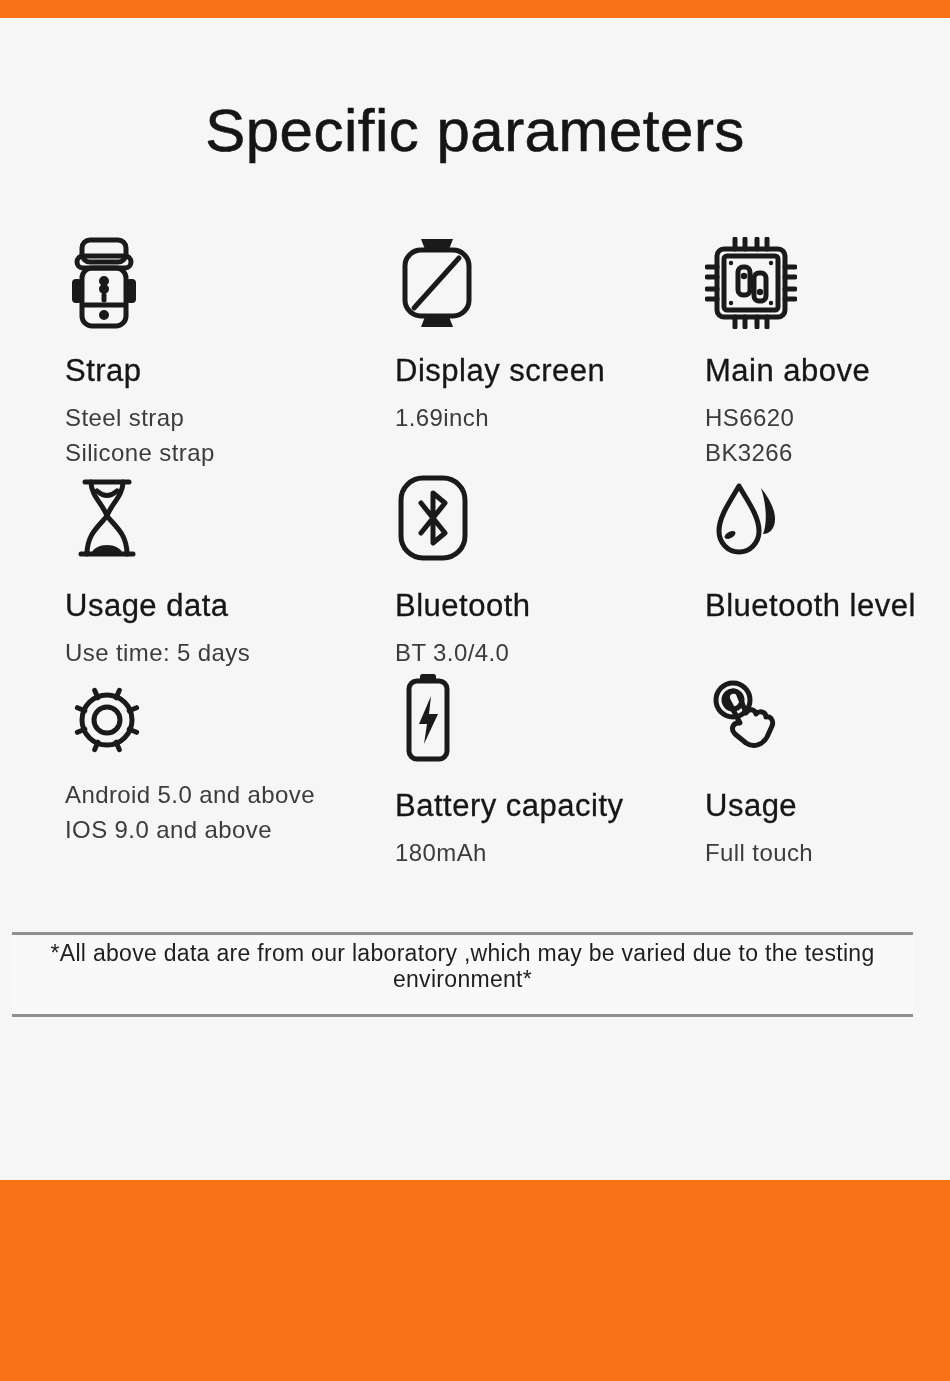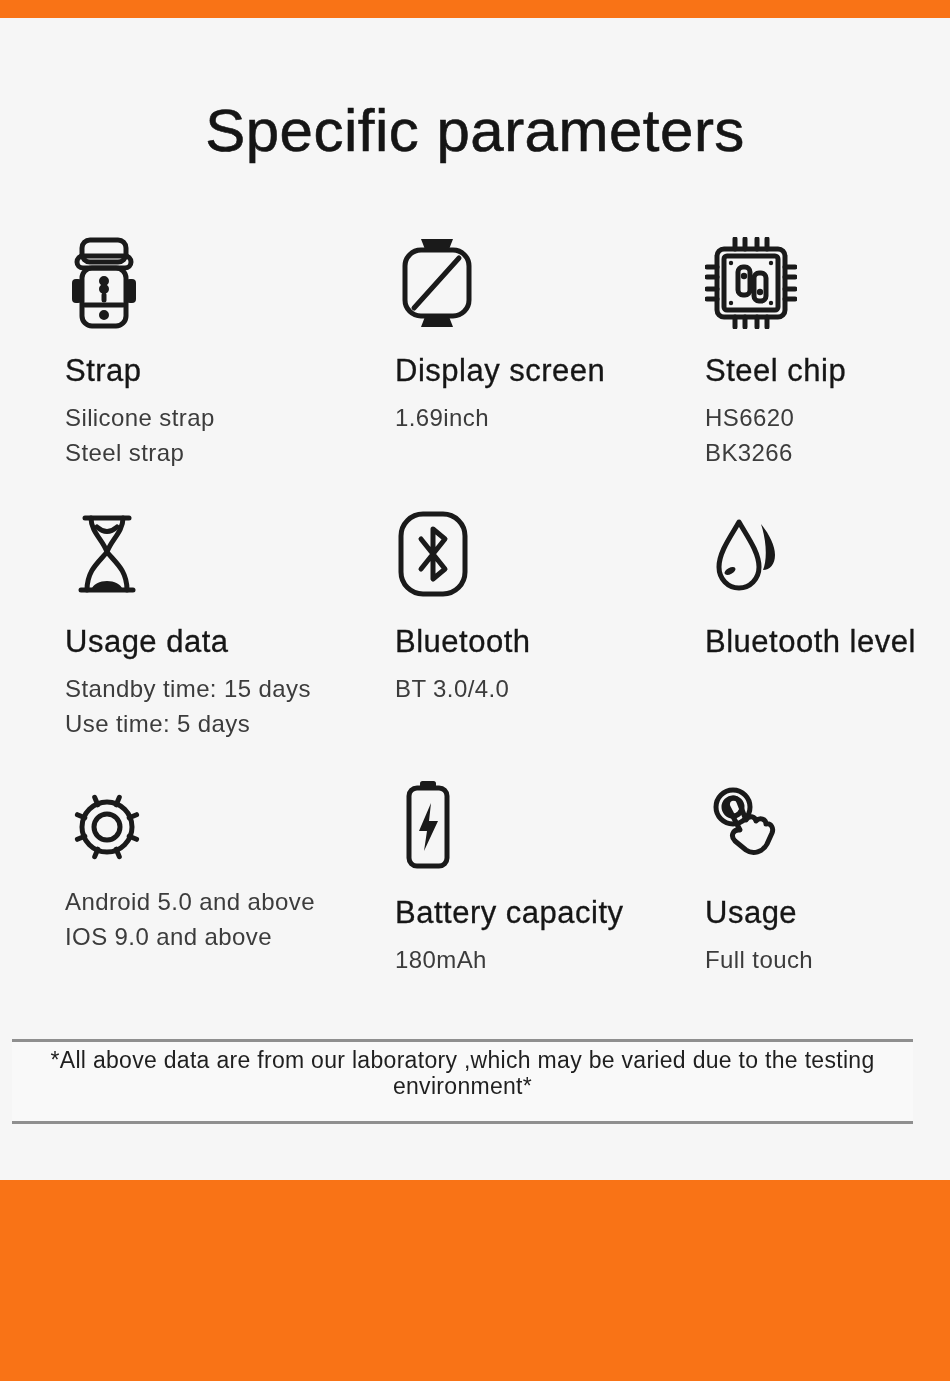--- a/index.html
+++ b/index.html
@@ -20,21 +20,20 @@
     text-align:center;
     font-size:60px;
     letter-spacing:0.5px;
     color:#151515;
     -webkit-text-stroke:0.6px #151515;
   }
   .spec-grid{
     display:grid;
     grid-template-columns:330px 310px 1fr;
     margin:70px 10px 0 65px;
-    row-gap:36px;
   }
   .spec-cell{min-width:0;}
   .icon-box{height:96px;display:flex;align-items:center;}
   .icon-box svg{display:block;}
   .spec-label{
     margin-top:22px;
     font-size:31px;
     color:#161616;
     letter-spacing:0.5px;
     white-space:nowrap;
@@ -83,22 +82,22 @@
             <rect class="ic-fill" x="7" y="42" width="10" height="24" rx="4"></rect>
             <rect class="ic-fill" x="61" y="42" width="10" height="24" rx="4"></rect>
             <circle class="ic" cx="39" cy="44" r="2.5" stroke-width="3"></circle>
             <circle class="ic" cx="39" cy="52" r="2.5" stroke-width="3"></circle>
             <line class="ic" x1="39" y1="58" x2="39" y2="63" stroke-width="9"></line>
             <circle class="ic" cx="39" cy="78" r="2.5" stroke-width="3"></circle>
           </svg>
         </div>
         <div class="spec-label">Strap</div>
         <div class="spec-details">
+          <div class="spec-detail">Steel strap</div>
           <div class="spec-detail">Silicone strap</div>
-          <div class="spec-detail">Steel strap</div>
         </div>
       </div>
 
       <div class="spec-cell">
         <div class="icon-box">
           <svg width="84" height="92" viewBox="0 0 84 92" aria-hidden="true">
             <path class="ic-fill" d="M26,2 L58,2 L53,15 L31,15 Z"></path>
             <path class="ic-fill" d="M31,77 L53,77 L58,90 L26,90 Z"></path>
             <rect class="ic" x="10" y="13" width="64" height="66" rx="16"></rect>
             <line class="ic" x1="64" y1="21" x2="19" y2="71" stroke-width="3"></line>
@@ -137,41 +136,40 @@
             <circle class="ic-fill" cx="26" cy="26" r="2.2"></circle>
               <circle class="ic-fill" cx="66" cy="26" r="2.2"></circle>
             <circle class="ic-fill" cx="26" cy="66" r="2.2"></circle>
               <circle class="ic-fill" cx="66" cy="66" r="2.2"></circle>
             <rect class="ic" x="33" y="30" width="12" height="28" rx="5" stroke-width="4"></rect>
             <rect class="ic" x="49" y="36" width="12" height="28" rx="5" stroke-width="4"></rect>
             <circle class="ic-fill" cx="39" cy="39" r="3.2"></circle>
             <circle class="ic-fill" cx="55" cy="55" r="3.2"></circle>
           </svg>
         </div>
-        <div class="spec-label">Steel chip</div>
+        <div class="spec-label">Main above</div>
         <div class="spec-details">
           <div class="spec-detail">HS6620</div>
           <div class="spec-detail">BK3266</div>
         </div>
       </div>
 
       <div class="spec-cell">
         <div class="icon-box">
           <svg width="84" height="84" viewBox="0 0 84 84" aria-hidden="true">
             <line class="ic" x1="20" y1="6" x2="64" y2="6"></line>
             <line class="ic" x1="16" y1="78" x2="68" y2="78"></line>
             <path class="ic" stroke-width="4.5" d="M26,6 C26,20 38,28 42,40 C34,50 22,58 22,78"></path>
             <path class="ic" stroke-width="4.5" d="M58,6 C58,20 46,28 42,40 C50,50 62,58 62,78"></path>
             <path class="ic" stroke-width="3" d="M32,15 Q42,24 52,15"></path>
             <path class="ic-fill" d="M26,78 C30,66 54,66 58,78 Z"></path>
           </svg>
         </div>
         <div class="spec-label">Usage data</div>
         <div class="spec-details">
-          <div class="spec-detail">Standby time: 15 days</div>
           <div class="spec-detail">Use time: 5 days</div>
         </div>
       </div>
 
       <div class="spec-cell">
         <div class="icon-box">
           <svg width="76" height="92" viewBox="0 0 76 92" aria-hidden="true">
             <rect class="ic" x="6" y="6" width="64" height="80" rx="22"></rect>
             <path class="ic" stroke-width="4" d="M26,31 L50,61 L38,71 L38,21 L50,31 L26,61"></path>
           </svg>

